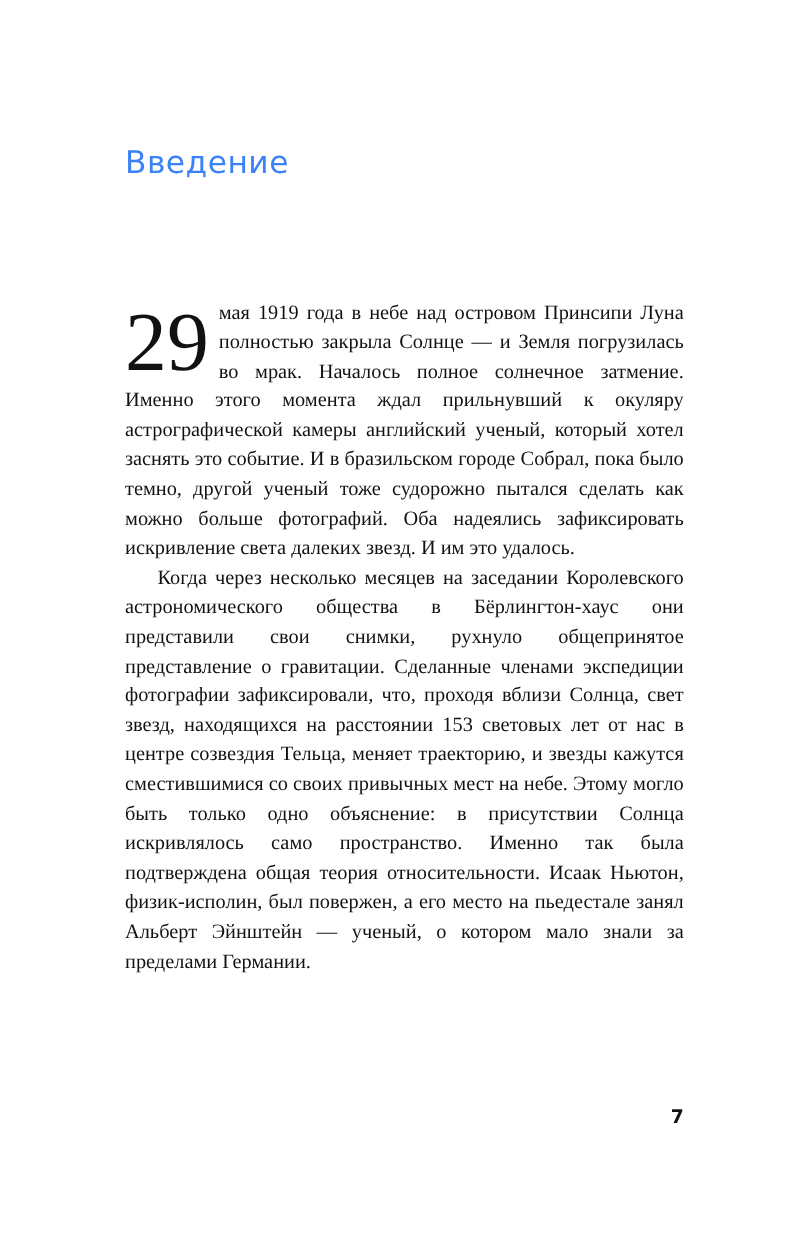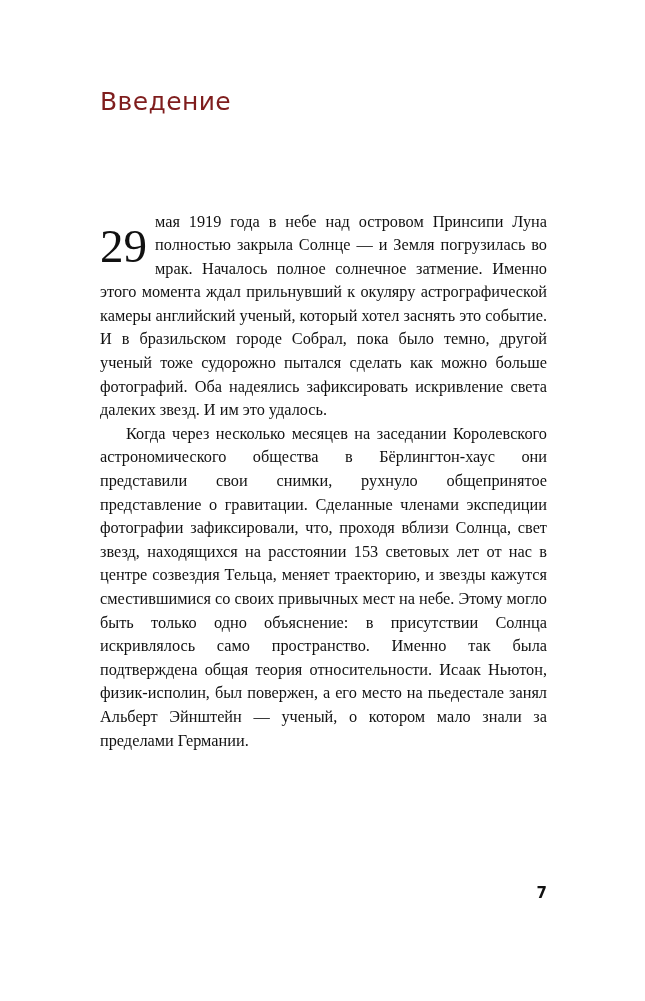--- a/index.html
+++ b/index.html
@@ -28,23 +28,23 @@
     left: 100px;
     top: 0;
     width: 447px;
   }
 
   .chapter-title {
     font-family: "DejaVu Sans", sans-serif;
     font-weight: 400;
     font-size: 25px;
     letter-spacing: 0.4px;
-    color: #7f1d1d;
+    color: #3b82f6;
     margin: 0;
-    padding-top: 88px;
+    padding-top: 116px;
     line-height: 1.1;
   }
 
   .body-text {
     margin-top: 94px;
     font-size: 16.3px;
     line-height: 23.6px;
     text-align: justify;
     text-justify: inter-word;
     color: #111111;
@@ -57,21 +57,21 @@
     text-align: justify;
   }
 
   .para.first {
     text-indent: 0;
   }
 
   .dropcap {
     float: left;
     font-family: "Liberation Serif", serif;
-    font-size: 47px;
+    font-size: 67px;
     line-height: 60px;
     padding: 4px 8px 0 0;
     margin-top: 2px;
     color: #111111;
     font-weight: 400;
   }
 
   .page-number {
     position: absolute;
     left: 0;

